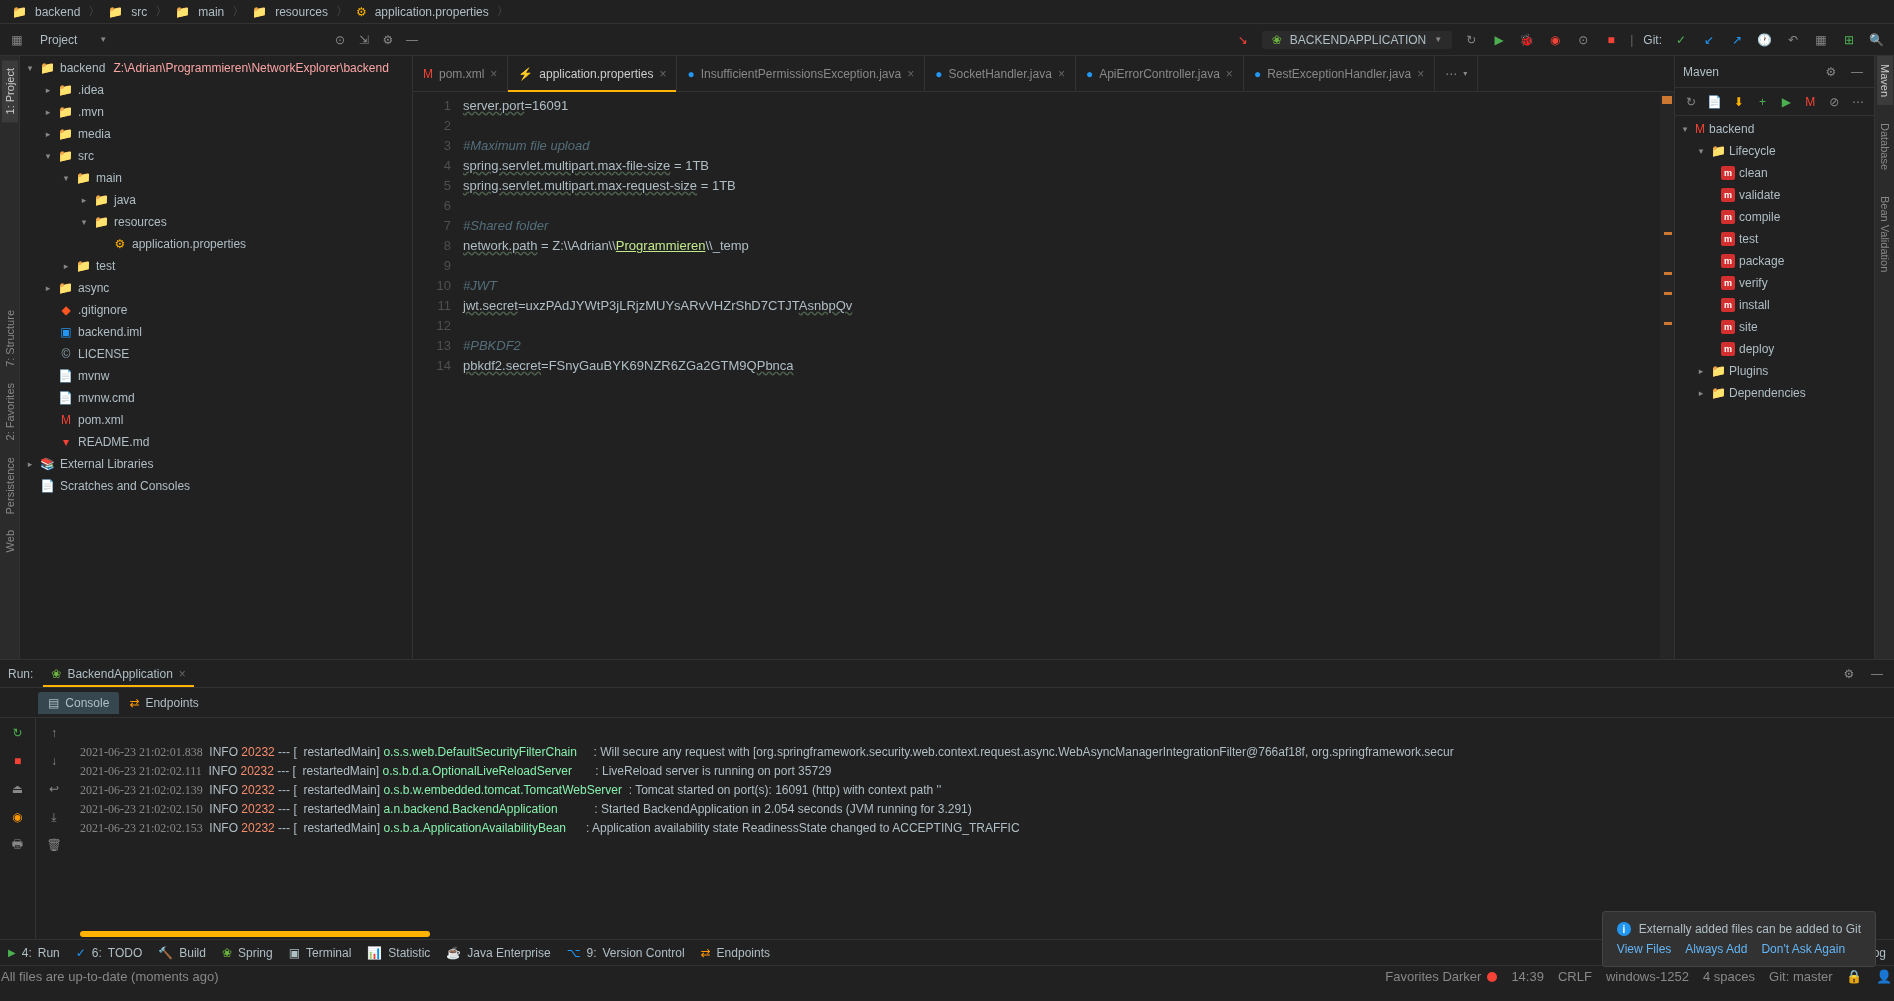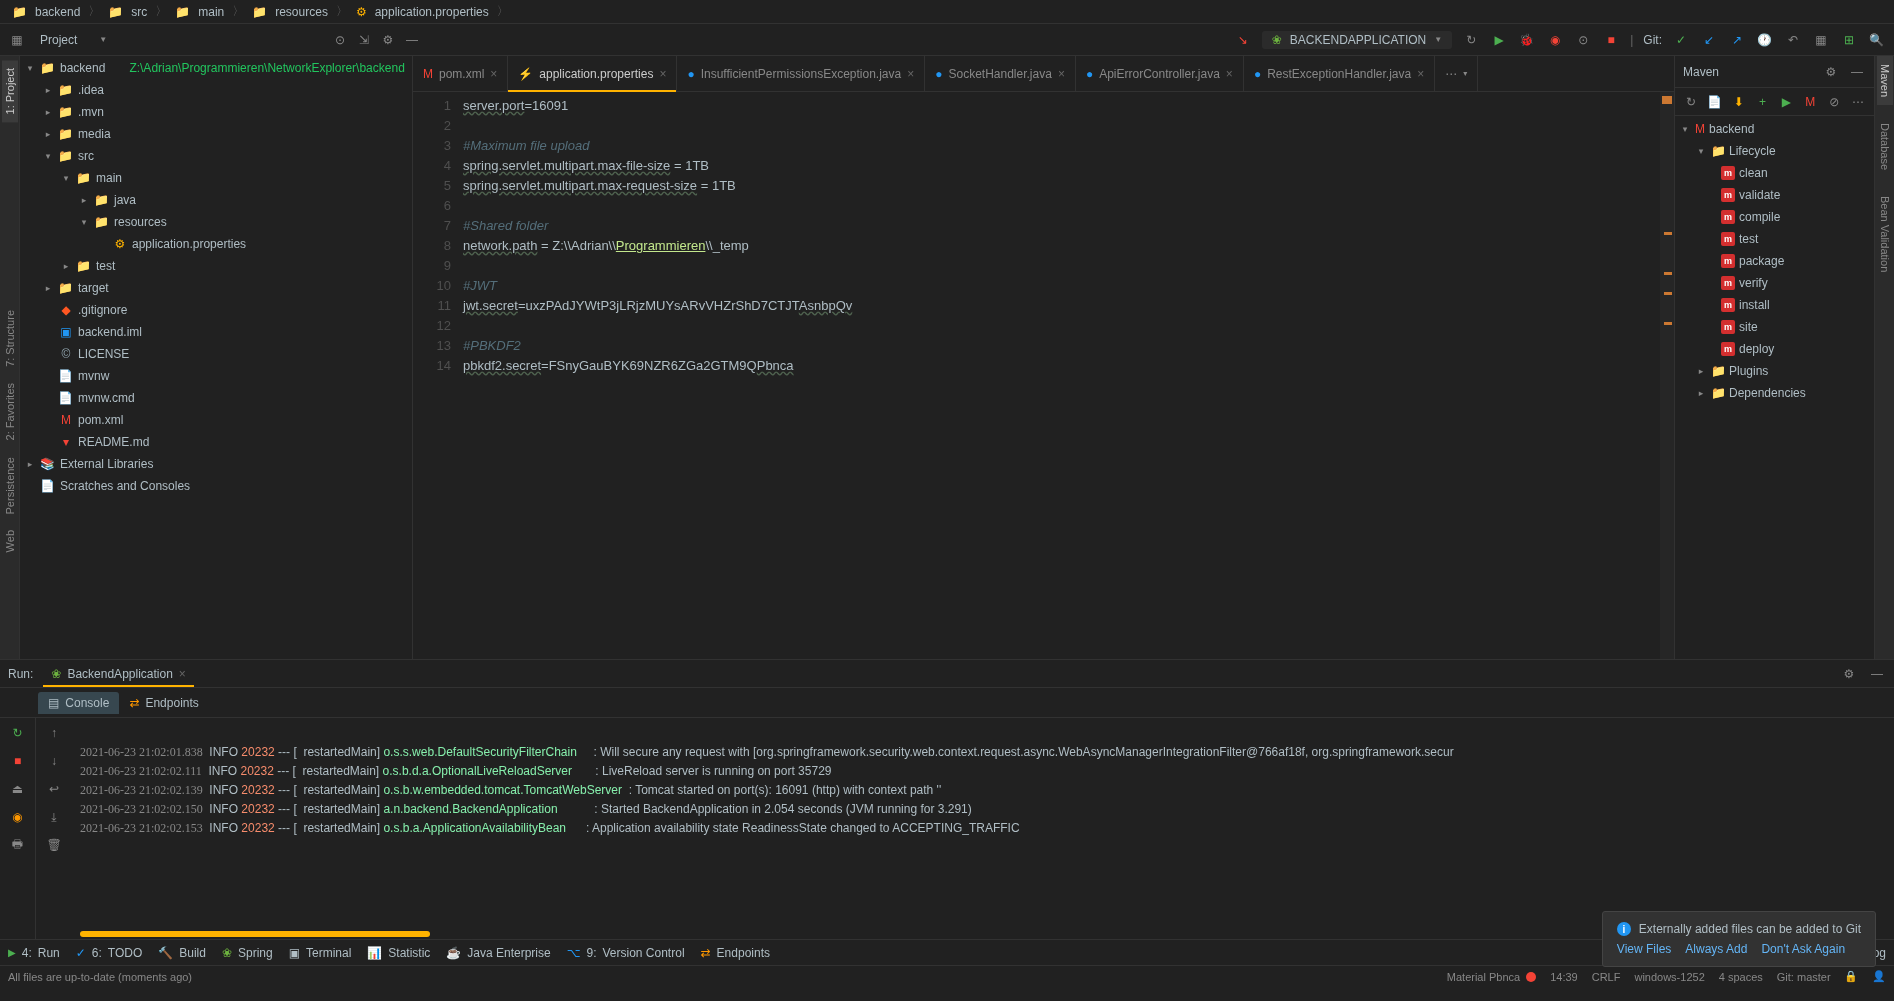--- a/index.html
+++ b/index.html
@@ -60,21 +60,21 @@
 .log-line { white-space: pre; }
 .log-ts { color: #888; font-family: Liberation Serif, serif; }
 .log-info { color: #b0bec5; }
 .log-pid { color: #f78c6c; }
 .log-cls { color: #86efac; }
 .log-msg { color: #b0bec5; }
 .scroll-thumb { position: absolute; bottom: 2px; left: 8px; width: 350px; height: 6px; background: #ffb300; border-radius: 3px; }
 .bottom-tools { height: 26px; display: flex; align-items: center; padding: 0 8px; background: #212121; border-top: 1px solid #323232; gap: 16px; }
 .btool { display: flex; align-items: center; gap: 6px; font-size: 12px; color: #b0bec5; cursor: pointer; }
 .btool.run .tri { color: #4caf50; }
-.status-bar { height: 22px; display: flex; align-items: center; padding: 0 8px; background: #212121; border-top: 1px solid #323232; font-size: 11px; color: #888; }
+.status-bar { height: 22px; display: flex; align-items: center; padding: 0 1px; background: #212121; border-top: 1px solid #323232; font-size: 13px; color: #888; }
 .status-bar .right { margin-left: auto; display: flex; gap: 14px; align-items: center; }
 .theme-dot { width: 10px; height: 10px; border-radius: 50%; background: #f44336; }
 .notification { position: absolute; right: 18px; bottom: 34px; background: #323232; border: 1px solid #444; padding: 10px 14px; display: flex; flex-direction: column; gap: 6px; font-size: 12px; border-radius: 3px; z-index: 10; }
 .notif-top { display: flex; align-items: center; gap: 8px; }
 .notif-info { width: 14px; height: 14px; border-radius: 50%; background: #2196f3; color: white; display: inline-flex; align-items: center; justify-content: center; font-size: 10px; font-weight: bold; }
 .notif-links { display: flex; gap: 14px; }
 .notif-links a { color: #64b5f6; cursor: pointer; }
 .hl-bar { position: absolute; top: 0; right: 0; width: 14px; height: 100%; background: #262626; }
 .hl-warn { position: absolute; right: 2px; width: 8px; height: 3px; background: #cc7832; }
 .tri { font-size: 10px; }
@@ -147,21 +147,21 @@
     <div class="gutter-tab">2: Favorites</div>
     <div class="gutter-tab">Persistence</div>
     <div class="gutter-tab">Web</div>
   </div>
 
   <div class="proj-tree">
     <div class="tree-node" style="padding-left:4px">
       <span class="tree-arrow">▾</span>
       <span class="tree-icon folder-icon">📁</span>
       <span>backend</span>
-      <span style="color:#22c55e;margin-left:20px">Z:\Adrian\Programmieren\NetworkExplorer\backend</span>
+      <span style="color:#fca5a5;margin-left:4px">Z:\Adrian\Programmieren\NetworkExplorer\backend</span>
     </div>
     <div id="tree-body">
         <div class="tree-node" style="padding-left: 22px;">
           <span class="tree-arrow">▸</span>
           <span class="tree-icon" style="color:#90a4ae">📁</span>
           <span>.idea</span>
         </div>
         <div class="tree-node" style="padding-left: 22px;">
           <span class="tree-arrow">▸</span>
           <span class="tree-icon" style="color:#90a4ae">📁</span>
@@ -198,21 +198,21 @@
           <span>application.properties</span>
         </div>
         <div class="tree-node" style="padding-left: 40px;">
           <span class="tree-arrow">▸</span>
           <span class="tree-icon" style="color:#90a4ae">📁</span>
           <span>test</span>
         </div>
         <div class="tree-node" style="padding-left: 22px;">
           <span class="tree-arrow">▸</span>
           <span class="tree-icon" style="color:#f44336">📁</span>
-          <span>target</span>
+          <span>async</span>
         </div>
         <div class="tree-node" style="padding-left: 22px;">
           <span class="tree-arrow"></span>
           <span class="tree-icon" style="color:#ff5722">◆</span>
           <span>.gitignore</span>
         </div>
         <div class="tree-node" style="padding-left: 22px;">
           <span class="tree-arrow"></span>
           <span class="tree-icon" style="color:#2196f3">▣</span>
           <span>backend.iml</span>
@@ -513,21 +513,21 @@
   <div class="btool">
       <span style="color:#ffb300">▬</span>
       <span>Event Log</span>
     </div>
 </div>
 
 <div class="status-bar">
   <span>All files are up-to-date (moments ago)</span>
   <div class="right">
     <span style="display:flex;align-items:center;gap:6px">
-      <span>Material Pbnca</span>
+      <span>Favorites Darker</span>
         <span class="theme-dot"></span>
     </span>
     <span>14:39</span>
     <span>CRLF</span>
     <span>windows-1252</span>
     <span>4 spaces</span>
     <span>Git: master</span>
     <span>🔒</span>
     <span>👤</span>
   </div>

